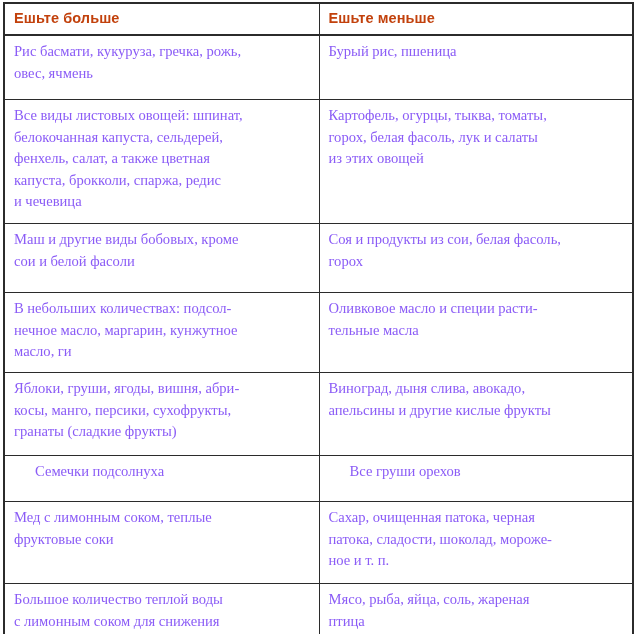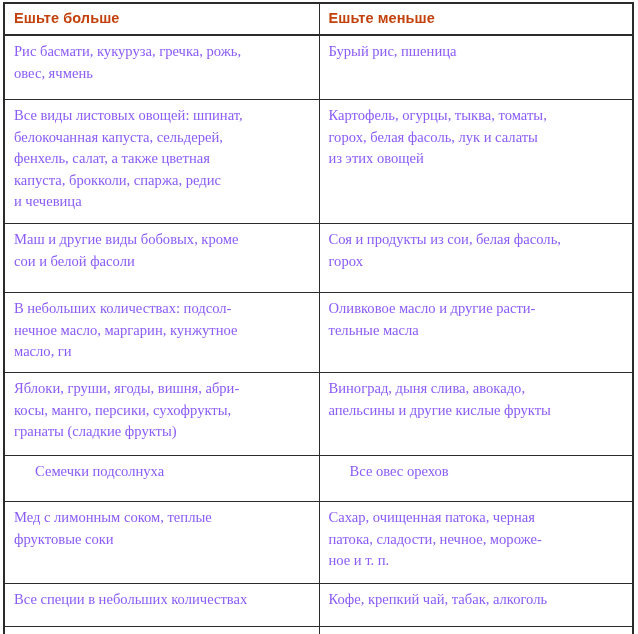--- a/index.html
+++ b/index.html
@@ -119,44 +119,40 @@
       <tr class="r2">
         <td>Маш и другие виды бобовых, кроме
 сои и белой фасоли</td>
         <td>Соя и продукты из сои, белая фасоль,
 горох</td>
       </tr>
       <tr class="r3">
         <td>В небольших количествах: подсол-
 нечное масло, маргарин, кунжутное
 масло, ги</td>
-        <td>Оливковое масло и другие расти-
+        <td>Оливковое масло и специи расти-
 тельные масла</td>
       </tr>
       <tr class="r4">
         <td>Яблоки, груши, ягоды, вишня, абри-
 косы, манго, персики, сухофрукты,
 гранаты (сладкие фрукты)</td>
         <td>Виноград, дыня слива, авокадо,
 апельсины и другие кислые фрукты</td>
       </tr>
       <tr class="r5">
         <td>Семечки подсолнуха</td>
-        <td>Все овес орехов</td>
+        <td>Все груши орехов</td>
       </tr>
       <tr class="r6">
         <td>Мед с лимонным соком, теплые
 фруктовые соки</td>
         <td>Сахар, очищенная патока, черная
-патока, сладости, нечное, мороже-
+патока, сладости, шоколад, мороже-
 ное и т. п.</td>
-      </tr>
-      <tr class="r7">
-        <td>Все специи в небольших количествах</td>
-        <td>Кофе, крепкий чай, табак, алкоголь</td>
       </tr>
       <tr class="r8">
         <td>Большое количество теплой воды
 с лимонным соком для снижения
 веса и выведения токсинов из орга-
 низма</td>
         <td>Мясо, рыба, яйца, соль, жареная
 птица</td>
       </tr>
     </tbody>

